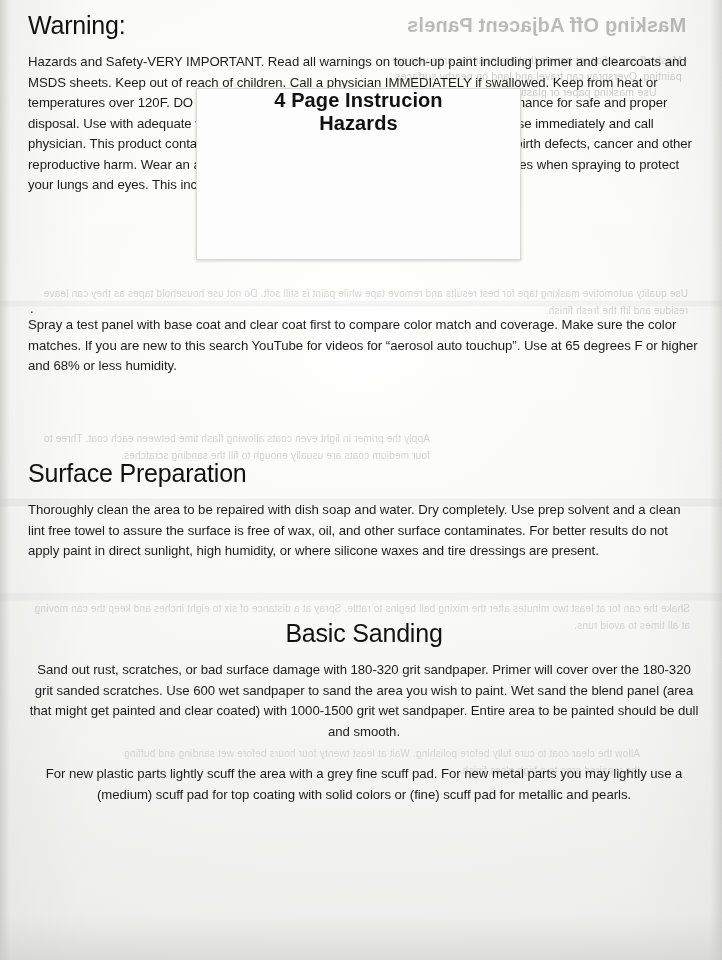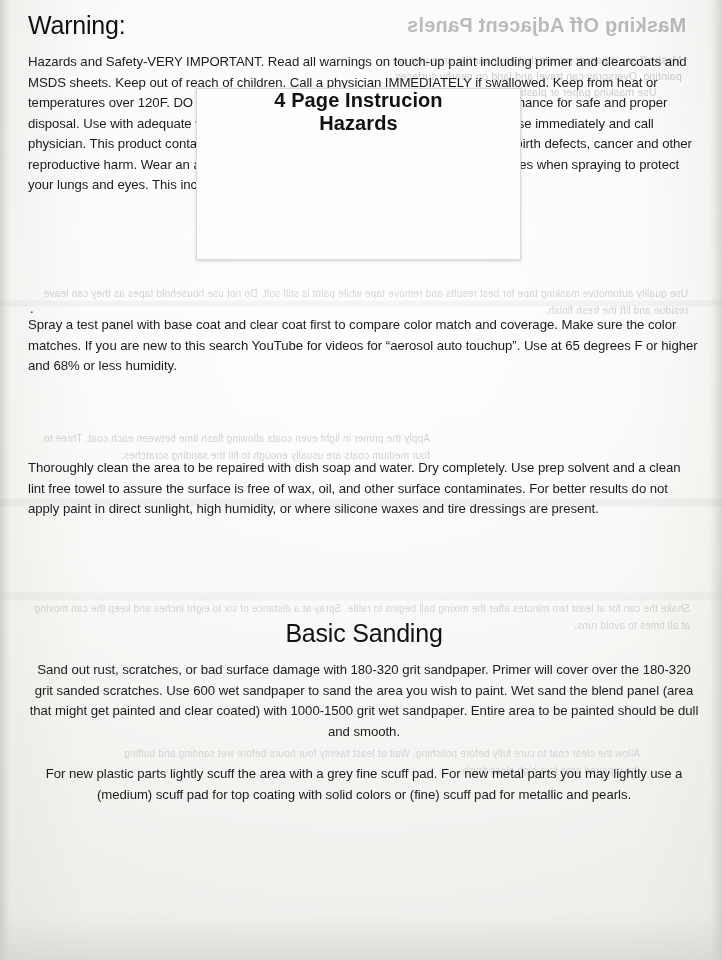--- a/index.html
+++ b/index.html
@@ -209,20 +209,21 @@
       <h1 class="heading">Warning:</h1>
       <p class="body" id="warning-text">Hazards and Safety-VERY IMPORTANT.  Read all warnings on touch-up paint including primer and clearcoats and MSDS sheets.  Keep out of reach of children. Call a physician IMMEDIATELY if swallowed.  Keep from heat or temperatures over 120F. DO NOT STORE IN CAR and avoid freezing.  See local ordinance for safe and proper disposal. Use with adequate ventilation. If you feel dizzy or nauseated stop product use immediately and call physician. This product contains chemicals known to the state of California to cause birth defects, cancer and other reproductive harm. Wear an approved active paint respirator and WEAR safety goggles when spraying to protect your lungs and eyes. This includes the primer, paint and clearcoat.</p>
     </div>
 
     <div class="section" style="top: 305px;">
       <div class="dot">.</div>
       <p class="body">Spray a test panel with base coat and clear coat first to compare color match and coverage. Make sure the color matches.  If you are new to this search YouTube for videos for “aerosol auto touchup”.  Use at 65 degrees F or higher and 68% or less humidity.</p>
     </div>
 
     <div class="section" style="top: 458px;">
+      <h1 class="heading">Surface Preparation</h1>
       <p class="body">Thoroughly clean the area to be repaired with dish soap and water.  Dry completely. Use prep solvent and a clean lint free towel to assure the surface is free of wax, oil, and other surface contaminates. For better results do not apply paint in direct sunlight, high humidity, or where silicone waxes and tire dressings are present.</p>
     </div>
 
     <div class="section" style="top: 618px; text-align: center;">
       <h1 class="heading">Basic Sanding</h1>
       <p class="body">Sand out rust, scratches, or bad surface damage with 180-320 grit sandpaper. Primer will cover over the 180-320 grit sanded scratches. Use 600 wet sandpaper to sand the area you wish to paint. Wet sand the blend panel (area that might get painted and clear coated) with 1000-1500 grit wet sandpaper. Entire area to be painted should be dull and smooth.</p>
       <p class="body" style="margin-top:22px;">For new plastic parts lightly scuff the area with a grey fine scuff pad. For new metal parts you may lightly use a (medium) scuff pad for top coating with solid colors or (fine) scuff pad for metallic and pearls.</p>
     </div>
 
   </div>

